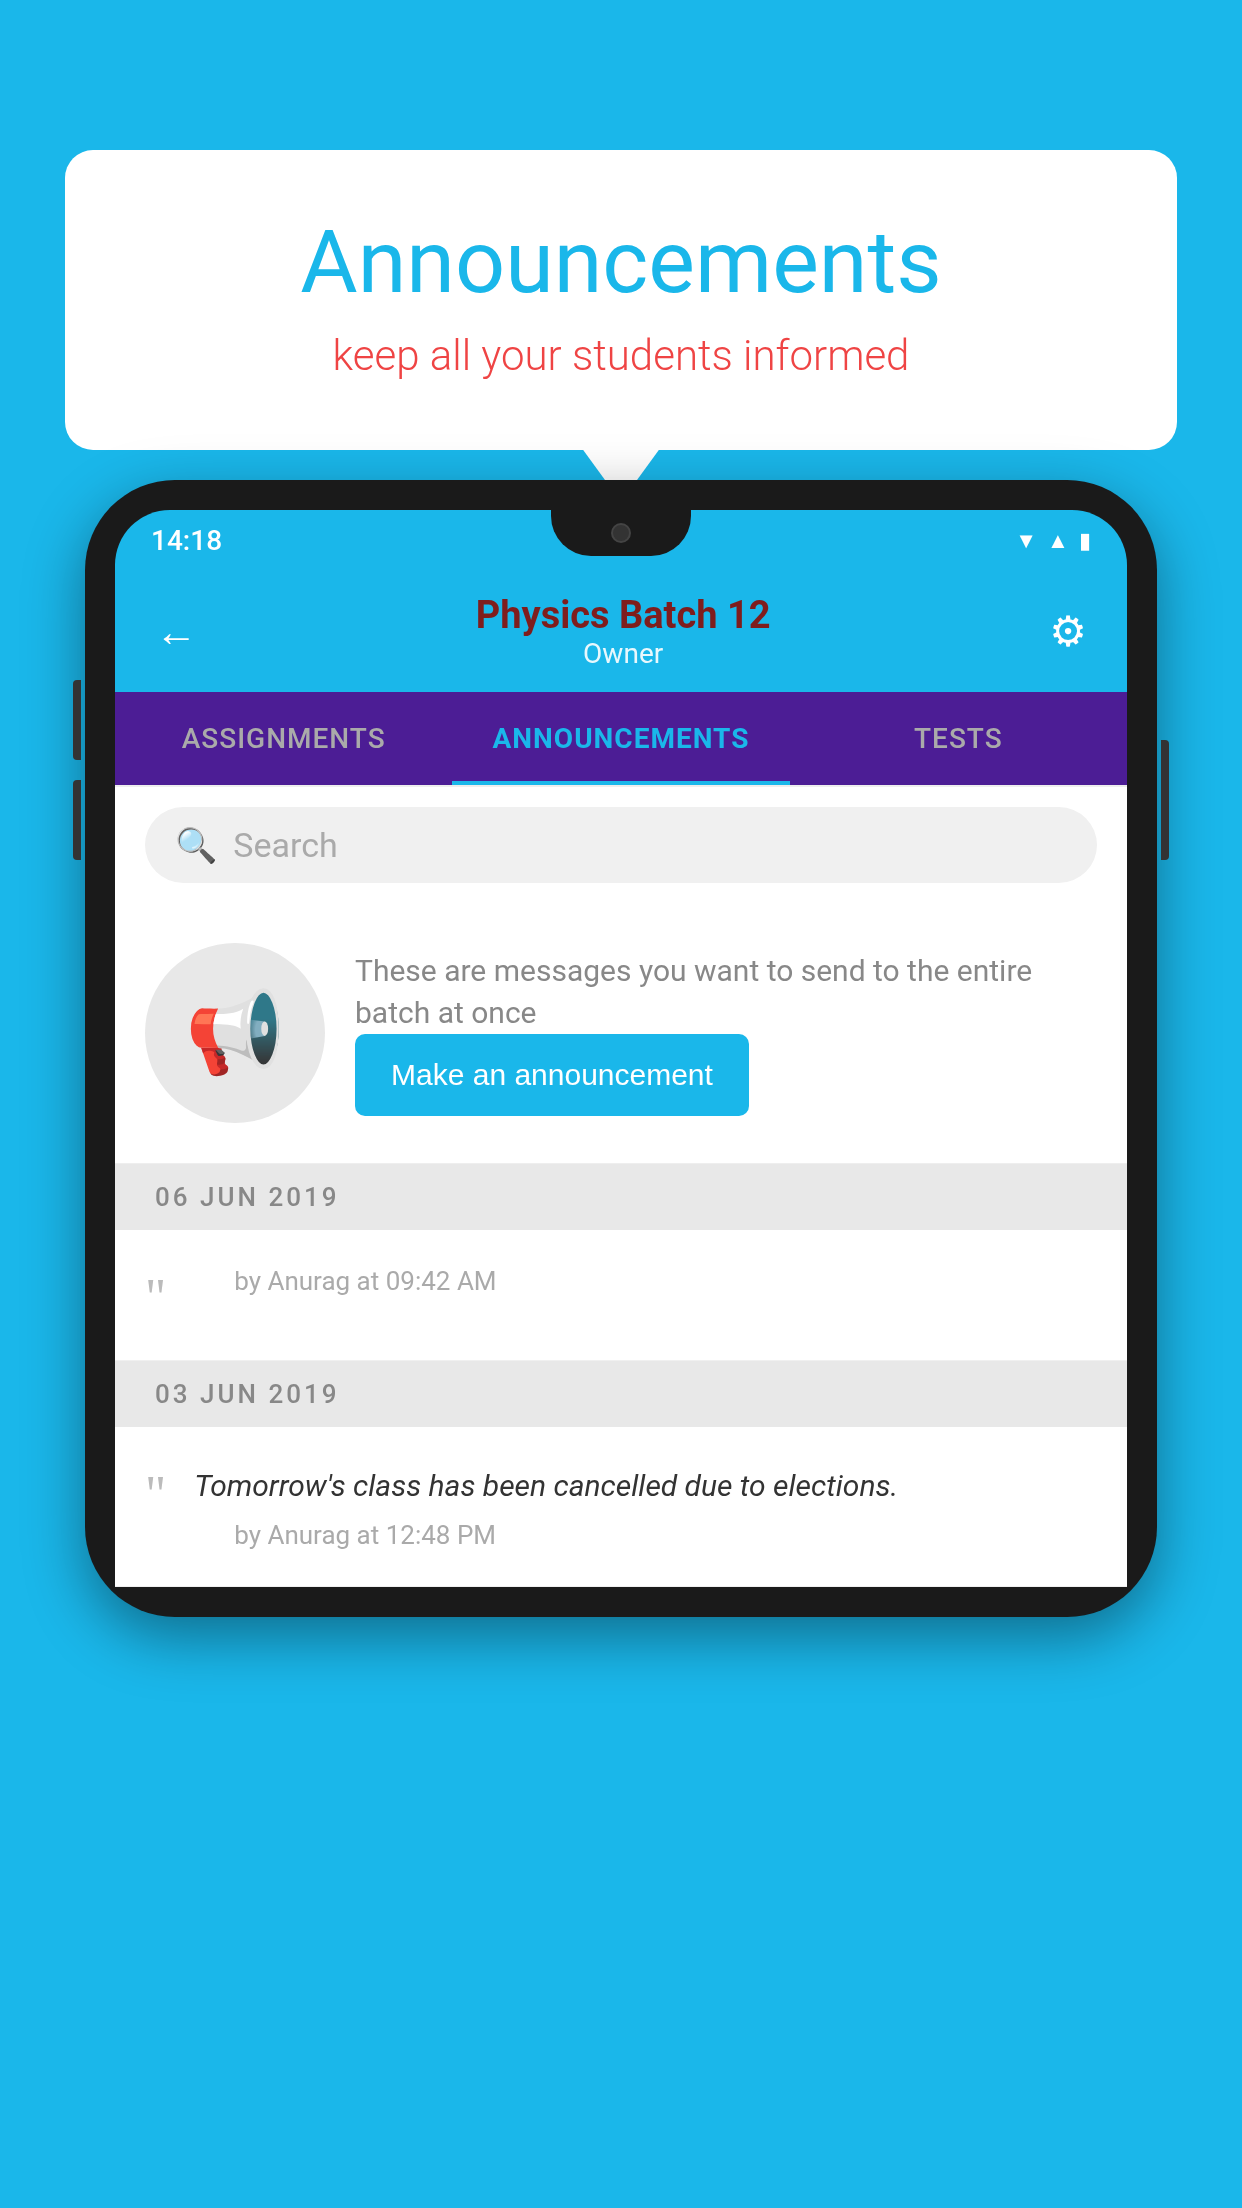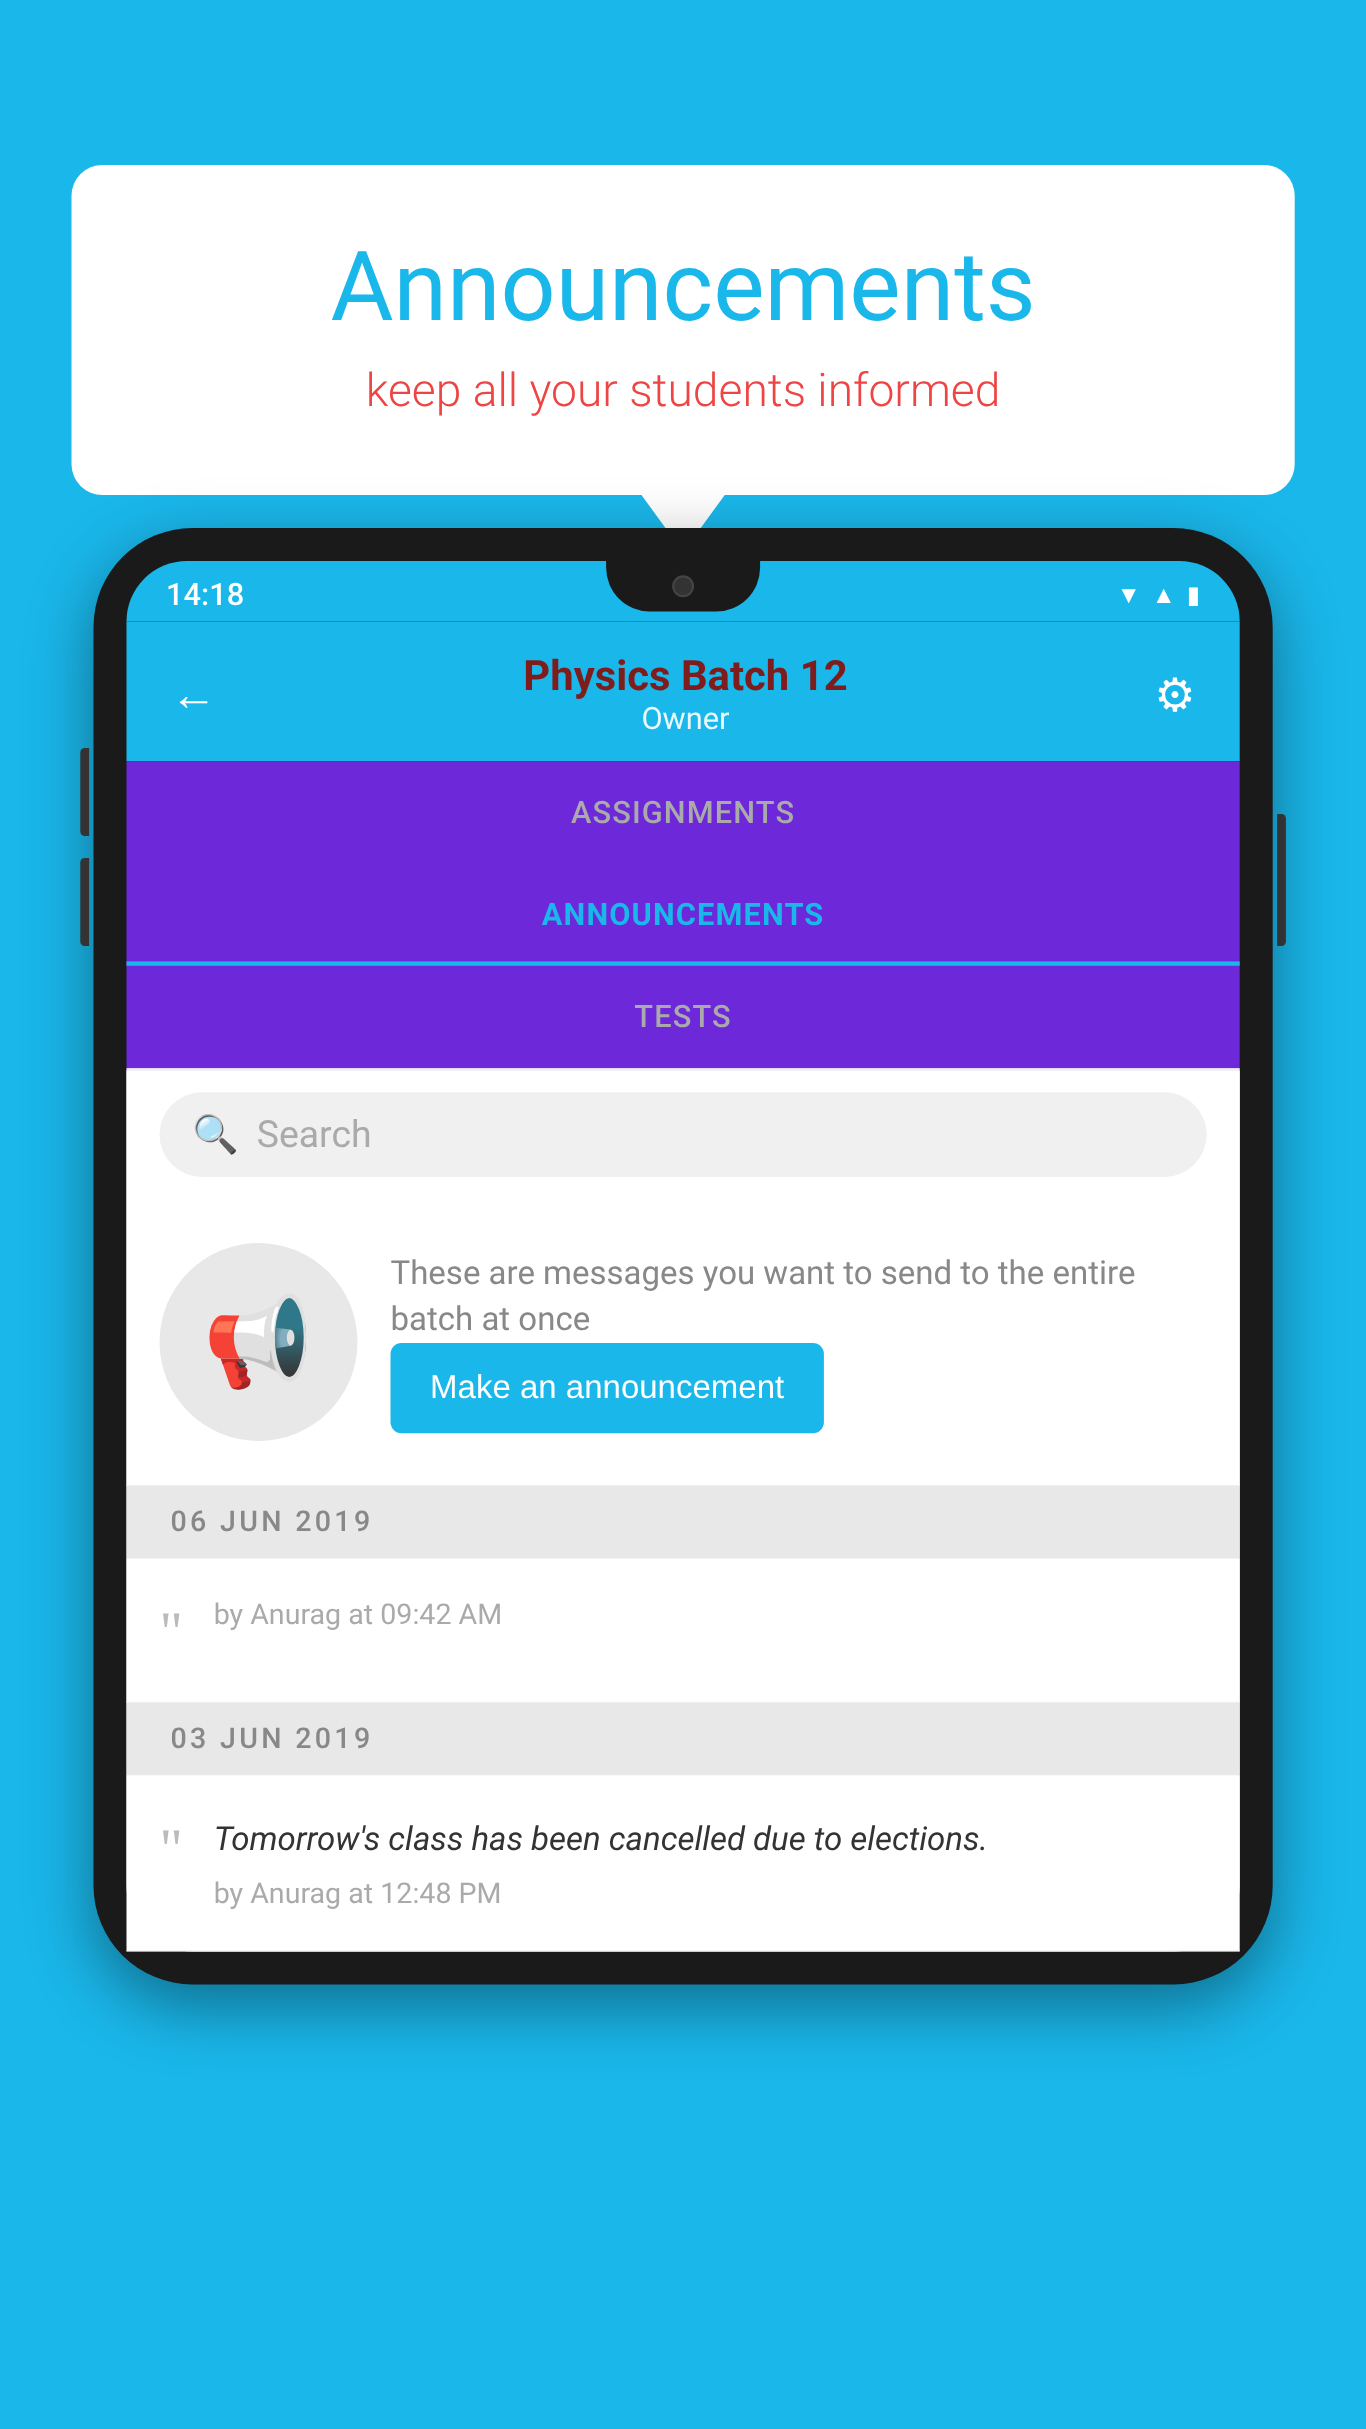--- a/index.html
+++ b/index.html
@@ -135,24 +135,23 @@
       color: rgba(255,255,255,0.9);
       font-size: 28px;
     }
     .gear-icon {
       color: white;
       font-size: 42px;
     }
 
     
     .tabs {
-      background: #6d28d9;
+      background: #4c1d95;
       display: flex;
       border-bottom: 2px solid #eee;
-      flex-direction: column;
     }
     .tab {
       flex: 1;
       text-align: center;
       padding: 30px 10px;
       font-size: 28px;
       font-weight: 500;
       color: #aaa;
       letter-spacing: 1px;
       position: relative;
@@ -274,20 +273,21 @@
     .announcement-text {
       font-size: 30px;
       color: #333;
       font-style: italic;
       line-height: 1.5;
       margin-bottom: 12px;
     }
     .announcement-meta {
       font-size: 26px;
       color: #aaa;
+      margin-left: 40px;
     }
 
     
     .phone-side-btn-left {
       position: absolute;
       left: -12px;
       top: 200px;
       width: 8px;
       height: 80px;
       background: #333;

